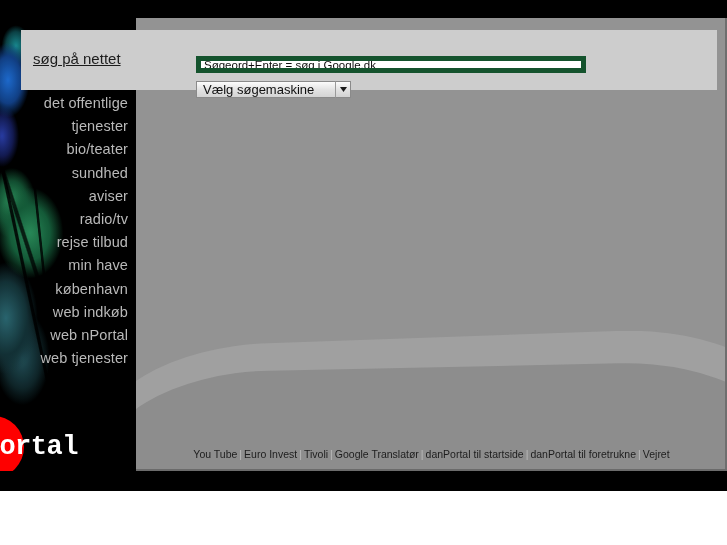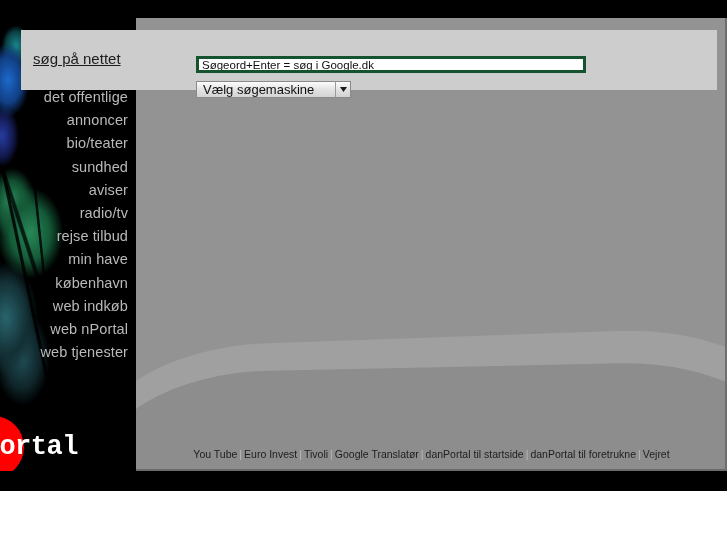--- a/index.html
+++ b/index.html
@@ -78,21 +78,21 @@
     height: 240px;
     background:
       linear-gradient(78deg, rgba(0,0,0,0) 46%, rgba(0,0,0,.85) 47%, rgba(0,0,0,.85) 49%, rgba(0,0,0,0) 50%),
       linear-gradient(72deg, rgba(0,0,0,0) 56%, rgba(0,0,0,.75) 57%, rgba(0,0,0,.75) 59%, rgba(0,0,0,0) 60%),
       linear-gradient(84deg, rgba(0,0,0,0) 66%, rgba(0,0,0,.8) 67%, rgba(0,0,0,.8) 69%, rgba(0,0,0,0) 70%);
   }
 
   #sidebar-nav {
     position: absolute;
     right: 8px;
-    top: 68px;
+    top: 74px;
     width: 126px;
     z-index: 4;
   }
   .nav-item {
     display: block;
     text-align: right;
     color: #b9b9b9;
     font-size: 14.5px;
     line-height: 23.2px;
     letter-spacing: .1px;
@@ -203,21 +203,21 @@
     white-space: nowrap;
     text-decoration: underline;
   }
   #search-input {
     position: absolute;
     left: 175px;
     top: 26px;
     width: 390px;
     height: 17px;
     box-sizing: border-box;
-    border: 3px solid #14532d;
+    border: 5px solid #14532d;
     background: #ffffff;
     font-family: "Liberation Sans", sans-serif;
     font-size: 11.5px;
     color: #101010;
     padding: 0 3px;
     outline: none;
   }
   #search-select-wrap {
     position: absolute;
     left: 175px;
@@ -300,21 +300,21 @@
       <div id="footer">
         <a class="footer-link">You Tube</a><span class="footer-sep">|</span><a class="footer-link">Euro Invest</a><span class="footer-sep">|</span><a class="footer-link">Tivoli</a><span class="footer-sep">|</span><a class="footer-link">Google Translatør</a><span class="footer-sep">|</span><a class="footer-link">danPortal til startside</a><span class="footer-sep">|</span><a class="footer-link">danPortal til foretrukne</a><span class="footer-sep">|</span><a class="footer-link">Vejret</a>
       </div>
     </div>
 
     <div id="sidebar">
       <div id="sidebar-art"></div>
 
       <nav id="sidebar-nav">
         <a class="nav-item">det offentlige</a>
-        <a class="nav-item">annoncer</a>
+        <a class="nav-item">tjenester</a>
         <a class="nav-item">bio/teater</a>
         <a class="nav-item">sundhed</a>
         <a class="nav-item">aviser</a>
         <a class="nav-item">radio/tv</a>
         <a class="nav-item">rejse tilbud</a>
         <a class="nav-item">min have</a>
         <a class="nav-item">københavn</a>
         <a class="nav-item">web indkøb</a>
         <a class="nav-item">web nPortal</a>
         <a class="nav-item">web tjenester</a>

